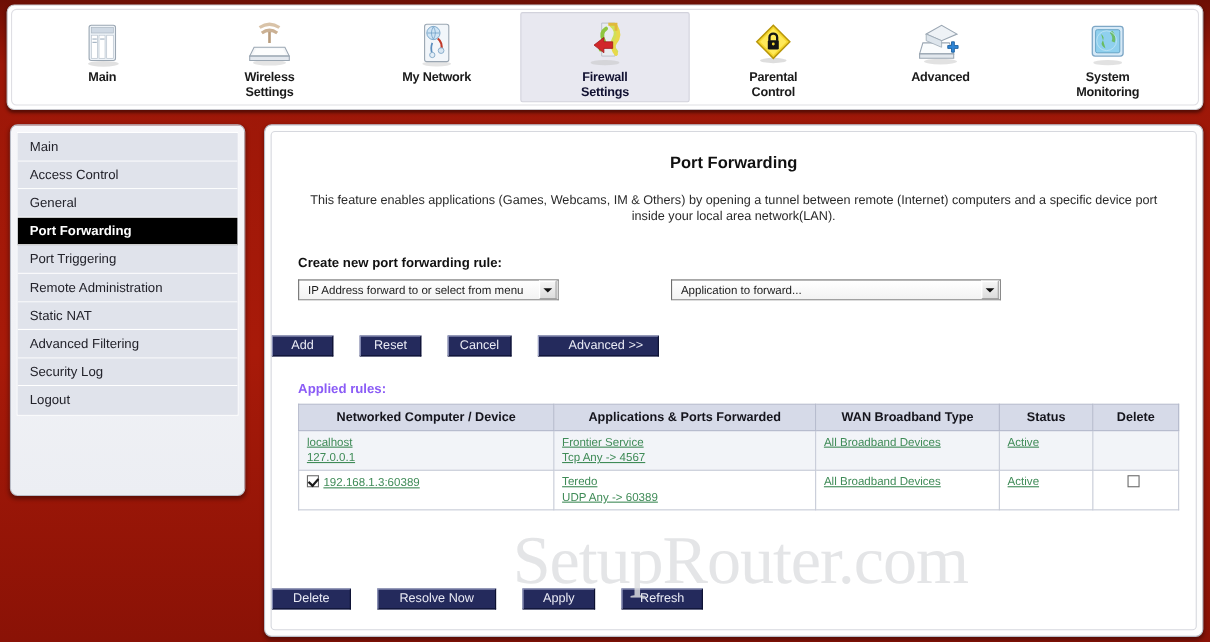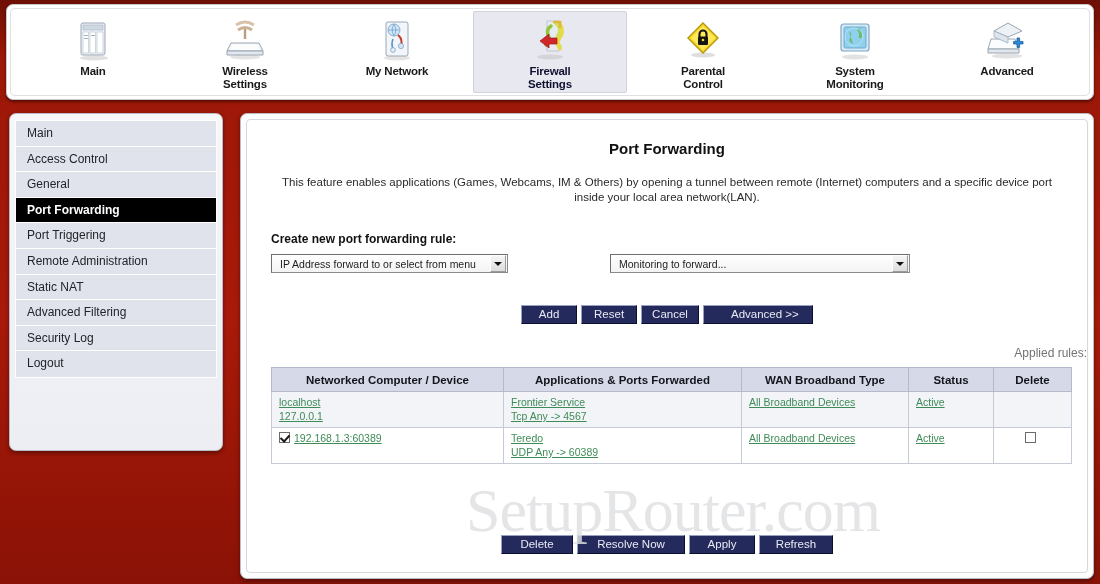--- a/index.html
+++ b/index.html
@@ -170,21 +170,21 @@
     display: flex; align-items: center; justify-content: center;
   }
   .sel-arrow:after {
     content: "";
     border-left: 4px solid transparent;
     border-right: 4px solid transparent;
     border-top: 4px solid #111111;
   }
 
   
-  .btnrow { display: flex; justify-content: center; gap: 4px; }
+  .btnrow { display: flex; justify-content: flex-start; gap: 24px; }
   #btnrow-top { margin-top: 32px; }
   #btnrow-bottom { position: absolute; left: 0; right: 0; bottom: 18px; }
   .btn {
     background: #242a5c;
     border-top: 1px solid #9aa0c4;
     border-left: 1px solid #9aa0c4;
     border-right: 1px solid #0c1030;
     border-bottom: 1px solid #0c1030;
     color: #e9eaf4;
     font-size: 11.5px;
@@ -199,23 +199,22 @@
   #btn-advanced { min-width: 110px; padding-left: 24px; }
   #btn-resolve { min-width: 108px; }
   #btn-delete-bottom { min-width: 72px; }
   #btn-apply { min-width: 66px; }
   #btn-refresh { min-width: 74px; }
 
   
   #applied-label {
     margin: 22px 0 0 24px;
     font-size: 12px;
-    font-weight: normal;
-    color: #737373;
-    text-align: right;
+    font-weight: bold;
+    color: #8b5cf6;
   }
   #rules-table {
     margin: 7px 0 16px 24px;
     width: 800px;
     border-collapse: collapse;
     table-layout: fixed;
     position: relative;
     z-index: 2;
     padding-left: 42px;
   }
@@ -360,44 +359,44 @@
           <circle cx="23" cy="23" r="1.3" fill="#f6d82e"></circle>
         </svg>
       </div>
       <div class="nav-label" style="white-space:pre-line">Parental
 Control</div>
     </div>
 
     <div class="navitem">
       <div class="nav-ico">
         <svg width="46" height="46" viewBox="0 0 46 46">
+          <ellipse cx="23" cy="39" rx="15" ry="2.6" fill="#c5c5c5" opacity="0.5"></ellipse>
+          <path d="M10 14 L24 6 L38 14 L24 20 Z" fill="#eef2f6" stroke="#9aa6b2" stroke-width="1"></path>
+          <path d="M7 22 L31 22 L35 32 L4 32 Z" fill="#fafcfd" stroke="#9aa6b2" stroke-width="1"></path>
+          <path d="M4 32 L35 32 L35 36 L4 36 Z" fill="#e1e7ed" stroke="#9aa6b2" stroke-width="1"></path>
+          <path d="M10 14 L10 20 L24 26 L24 20 Z" fill="#dde5ec" stroke="#9aa6b2" stroke-width="0.7"></path>
+          <path d="M33 21 l2.6 0 l0 3.4 l3.4 0 l0 2.6 l-3.4 0 l0 3.4 l-2.6 0 l0 -3.4 l-3.4 0 l0 -2.6 l3.4 0 Z" fill="#2f86d6" stroke="#1c5f9e" stroke-width="0.8"></path>
+        </svg>
+      </div>
+      <div class="nav-label">Advanced</div>
+    </div>
+
+    <div class="navitem">
+      <div class="nav-ico">
+        <svg width="46" height="46" viewBox="0 0 46 46">
           <ellipse cx="23" cy="40" rx="13" ry="2.4" fill="#c5c5c5" opacity="0.5"></ellipse>
           <rect x="9" y="7" width="28" height="27" rx="2.5" fill="#d5e9f7" stroke="#7ea7c6" stroke-width="1.2"></rect>
           <rect x="12" y="10" width="22" height="21" rx="1.5" fill="#8fd0ee" stroke="#5f9dc0" stroke-width="0.8"></rect>
           <path d="M17 14 q4 3 1 7 q-2 3 3 6" fill="#63b848" opacity="0.85"></path>
           <path d="M26 12 q4 4 2 9" stroke="#63b848" stroke-width="3" fill="none" opacity="0.8"></path>
           <circle cx="22" cy="20" r="9" fill="none" stroke="#bfe4f5" stroke-width="0.8"></circle>
         </svg>
       </div>
       <div class="nav-label" style="white-space:pre-line">System
 Monitoring</div>
-    </div>
-
-    <div class="navitem">
-      <div class="nav-ico">
-        <svg width="46" height="46" viewBox="0 0 46 46">
-          <ellipse cx="23" cy="39" rx="15" ry="2.6" fill="#c5c5c5" opacity="0.5"></ellipse>
-          <path d="M10 14 L24 6 L38 14 L24 20 Z" fill="#eef2f6" stroke="#9aa6b2" stroke-width="1"></path>
-          <path d="M7 22 L31 22 L35 32 L4 32 Z" fill="#fafcfd" stroke="#9aa6b2" stroke-width="1"></path>
-          <path d="M4 32 L35 32 L35 36 L4 36 Z" fill="#e1e7ed" stroke="#9aa6b2" stroke-width="1"></path>
-          <path d="M10 14 L10 20 L24 26 L24 20 Z" fill="#dde5ec" stroke="#9aa6b2" stroke-width="0.7"></path>
-          <path d="M33 21 l2.6 0 l0 3.4 l3.4 0 l0 2.6 l-3.4 0 l0 3.4 l-2.6 0 l0 -3.4 l-3.4 0 l0 -2.6 l3.4 0 Z" fill="#2f86d6" stroke="#1c5f9e" stroke-width="0.8"></path>
-        </svg>
-      </div>
-      <div class="nav-label">Advanced</div>
     </div>
 
   </div>
 </div>
 
 <div id="sidebar-outer">
   <div id="sidebar-list">
     <div class="side-item"><span>Main</span></div>
     <div class="side-item"><span>Access Control</span></div>
     <div class="side-item"><span>General</span></div>
@@ -419,21 +418,21 @@
 
     <div id="create-label">Create new port forwarding rule:</div>
 
     <div id="selects-row">
       <div class="fakeselect" id="select-ip">
         <span class="sel-text">IP Address forward to or select from menu</span>
         <span class="sel-arrow"></span>
       </div>
       <div class="sel-spacer"></div>
       <div class="fakeselect" id="select-app">
-        <span class="sel-text">Monitoring to forward...</span>
+        <span class="sel-text">Application to forward...</span>
         <span class="sel-arrow"></span>
       </div>
     </div>
 
     <div class="btnrow" id="btnrow-top">
       <div class="btn" id="btn-add">Add</div>
       <div class="btn" id="btn-reset">Reset</div>
       <div class="btn" id="btn-cancel">Cancel</div>
       <div class="btn" id="btn-advanced">Advanced &gt;&gt;</div>
     </div>

